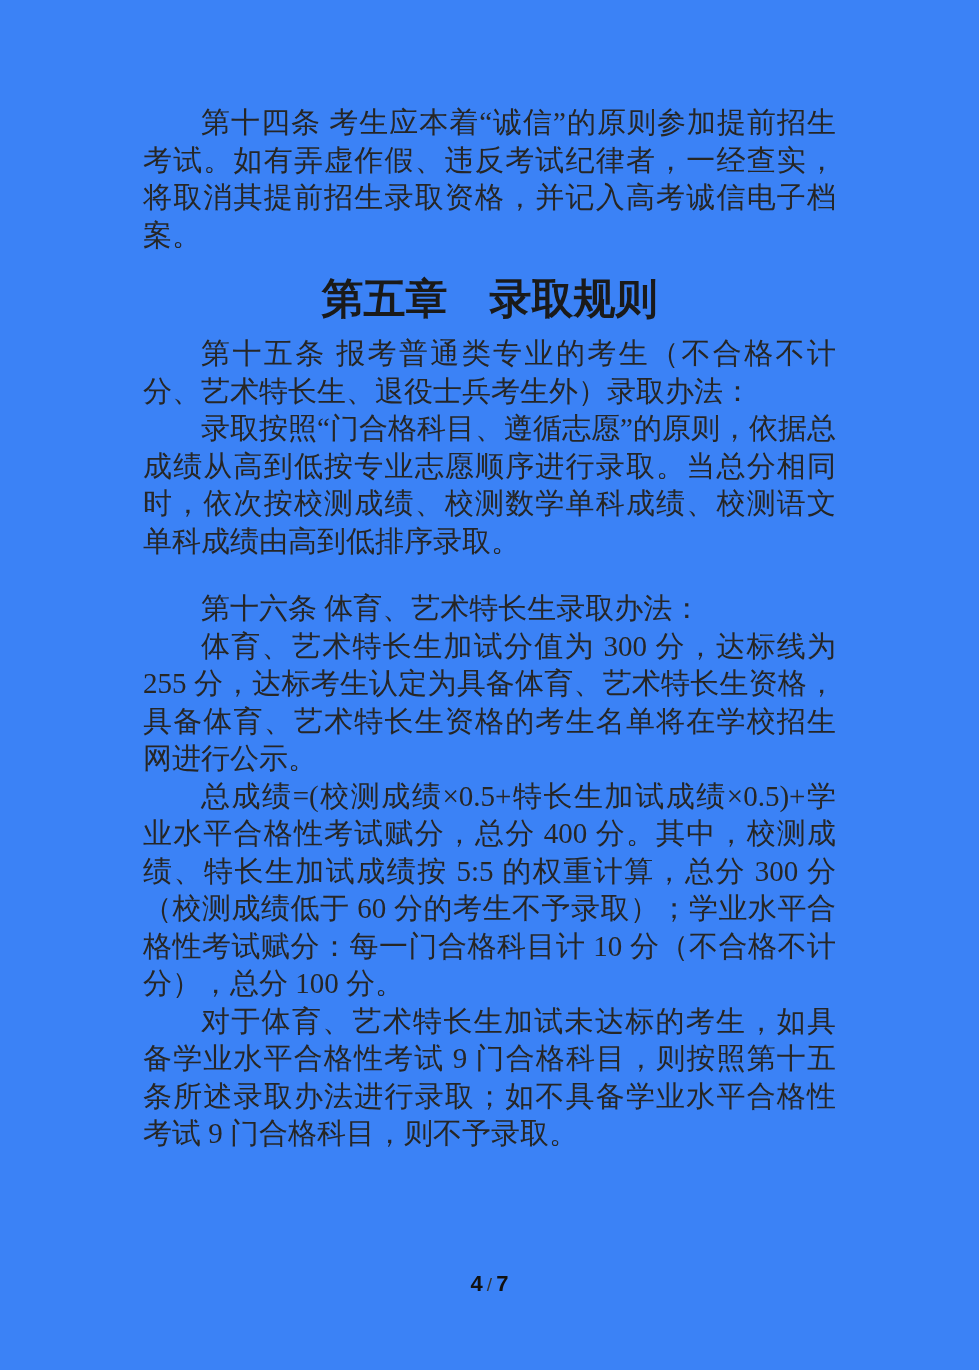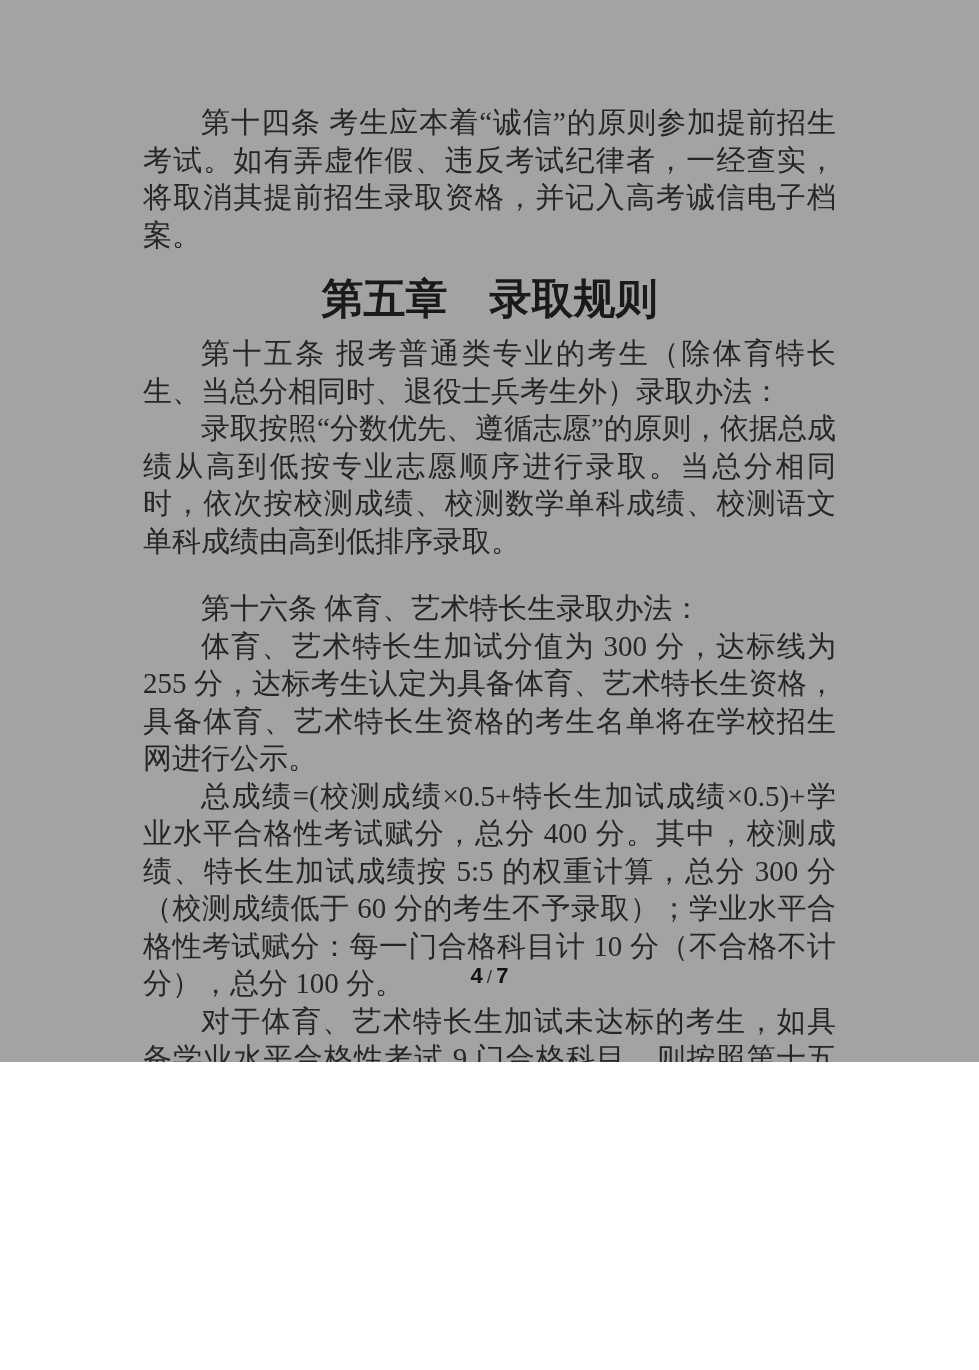--- a/index.html
+++ b/index.html
@@ -3,22 +3,22 @@
 <meta charset="utf-8">
 <style>
   html, body {
     margin: 0;
     padding: 0;
     background: #ffffff;
   }
   .page {
     position: relative;
     width: 979px;
-    height: 1062px;
-    background: #a3a3a3;
+    height: 1370px;
+    background: #3b82f6;
     overflow: hidden;
     font-family: "Liberation Serif", "DejaVu Serif", serif;
   }
   .content {
     padding: 104px 143px 0 143px;
   }
   .body-text {
     margin: 0;
     font-size: 29px;
     line-height: 37.5px;
@@ -63,24 +63,24 @@
 </head>
 <body>
 
 <div class="page">
   <div class="content">
 
     <p class="body-text">第十四条 考生应本着“诚信”的原则参加提前招生考试。如有弄虚作假、违反考试纪律者，一经查实，将取消其提前招生录取资格，并记入高考诚信电子档案。</p>
 
     <h2 class="chapter-heading">第五章　录取规则</h2>
 
-    <p class="body-text">第十五条 报考普通类专业的考生（除体育特长生、当总分相同时、退役士兵考生外）录取办法：</p>
+    <p class="body-text">第十五条 报考普通类专业的考生（不合格不计分、艺术特长生、退役士兵考生外）录取办法：</p>
 
 
-    <p class="body-text">录取按照“分数优先、遵循志愿”的原则，依据总成绩从高到低按专业志愿顺序进行录取。当总分相同时，依次按校测成绩、校测数学单科成绩、校测语文单科成绩由高到低排序录取。</p>
+    <p class="body-text">录取按照“门合格科目、遵循志愿”的原则，依据总成绩从高到低按专业志愿顺序进行录取。当总分相同时，依次按校测成绩、校测数学单科成绩、校测语文单科成绩由高到低排序录取。</p>
 
     <p class="body-text space-before">第十六条 体育、艺术特长生录取办法：</p>
 
     <p class="body-text">体育、艺术特长生加试分值为 300 分，达标线为 255 分，达标考生认定为具备体育、艺术特长生资格，具备体育、艺术特长生资格的考生名单将在学校招生网进行公示。</p>
 
     <p class="body-text">总成绩=(校测成绩×0.5+特长生加试成绩×0.5)+学业水平合格性考试赋分，总分 400 分。其中，校测成绩、特长生加试成绩按 5:5 的权重计算，总分 300 分（校测成绩低于 60 分的考生不予录取）；学业水平合格性考试赋分：每一门合格科目计 10 分（不合格不计分），总分 100 分。</p>
 
 
     <p class="body-text">对于体育、艺术特长生加试未达标的考生，如具备学业水平合格性考试 9 门合格科目，则按照第十五条所述录取办法进行录取；如不具备学业水平合格性考试 9 门合格科目，则不予录取。</p>
 

